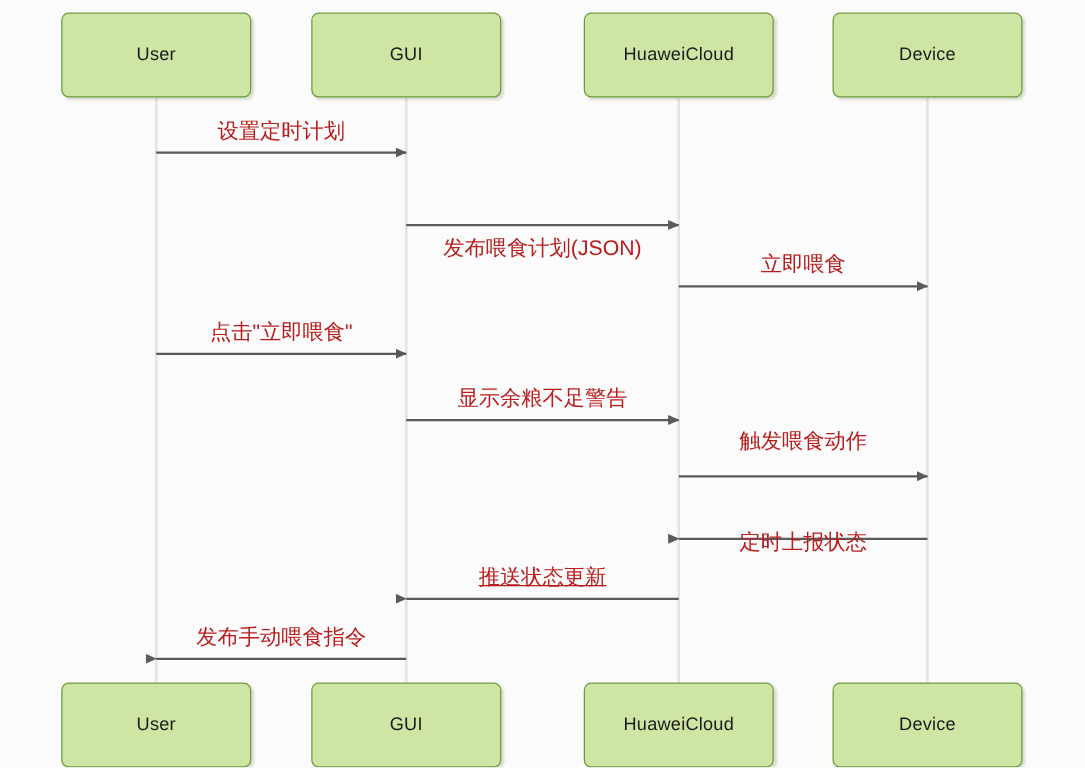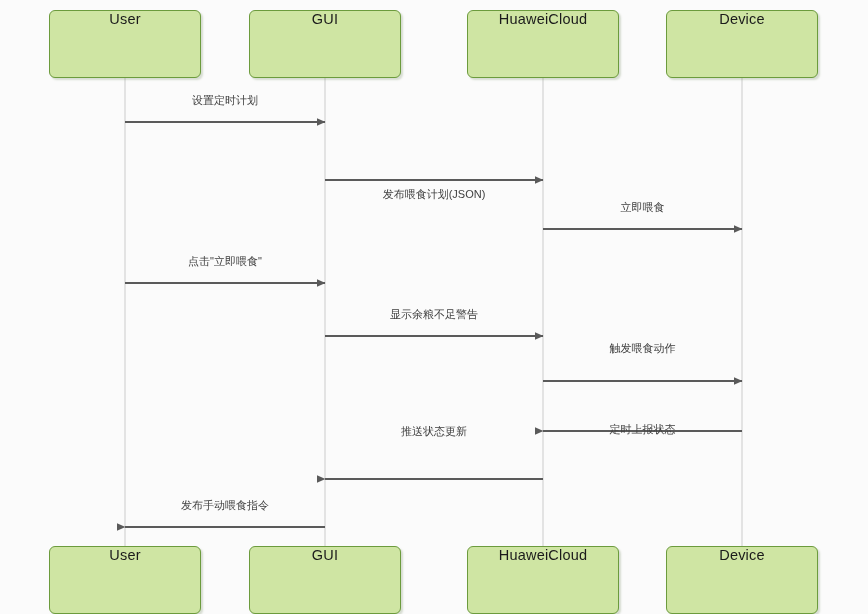--- a/index.html
+++ b/index.html
@@ -25,34 +25,35 @@
     width: 868px;
     height: 614px;
   }
   .actor-box {
     position: absolute;
     box-sizing: border-box;
     background: #cfe5a3;
     border: 1.2px solid #6c9b3d;
     border-radius: 6px;
     display: flex;
+    align-items: center;
     justify-content: center;
     box-shadow: 2px 2px 2px rgba(120,140,100,0.28);
   }
   .actor-label {
     font-size: 14.5px;
     color: #1b1b1b;
     letter-spacing: 0.2px;
     white-space: nowrap;
     font-family: "Liberation Sans", "DejaVu Sans", sans-serif;
   }
   .msg-label {
     position: absolute;
-    font-size: 11px;
-    color: #404040;
+    font-size: 17px;
+    color: #b91c1c;
     white-space: nowrap;
     transform: translateX(-50%);
     font-family: "Liberation Sans", "DejaVu Sans", sans-serif;
   }
   #watermark {
     position: absolute;
     left: 402px;
     top: 552px;
     font-size: 37px;
     line-height: 52px;
@@ -125,17 +126,17 @@
       </div>
     </div>
   <div id="message-labels">
       <div class="msg-label" style="left: 225px; top: 93px;">设置定时计划</div>
       <div class="msg-label" style="left: 434px; top: 151px; margin-top: 36px;">发布喂食计划(JSON)</div>
       <div class="msg-label" style="left: 642.5px; top: 200px;">立即喂食</div>
       <div class="msg-label" style="left: 225px; top: 254px;">点击"立即喂食"</div>
       <div class="msg-label" style="left: 434px; top: 307px;">显示余粮不足警告</div>
       <div class="msg-label" style="left: 642.5px; top: 341px;">触发喂食动作</div>
       <div class="msg-label" style="left: 642.5px; top: 402px; margin-top: 20px;">定时上报状态</div>
-      <div class="msg-label" style="left: 434px; top: 424px;">推送状态更新</div>
+      <div class="msg-label" style="left: 434px; top: 450px; text-decoration: underline;">推送状态更新</div>
       <div class="msg-label" style="left: 225px; top: 498px;">发布手动喂食指令</div>
     </div>
 
 </div>
 
 </body></html>

